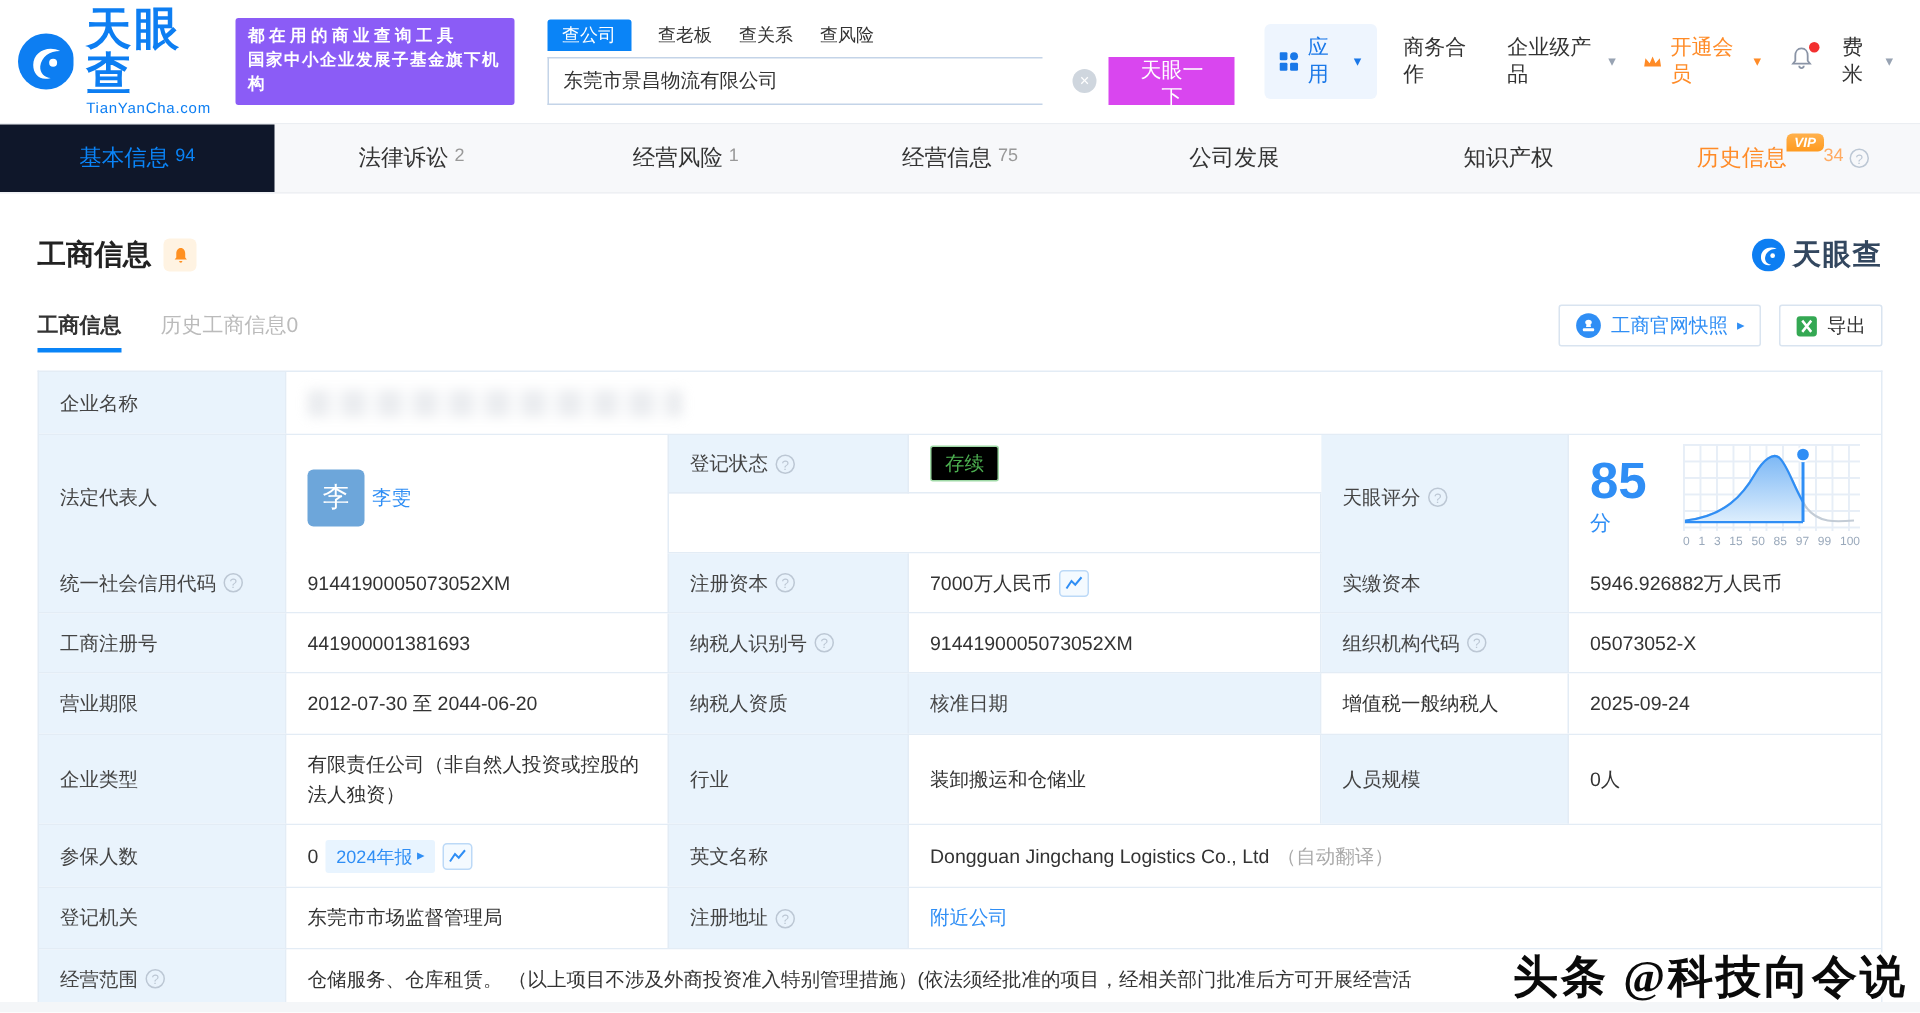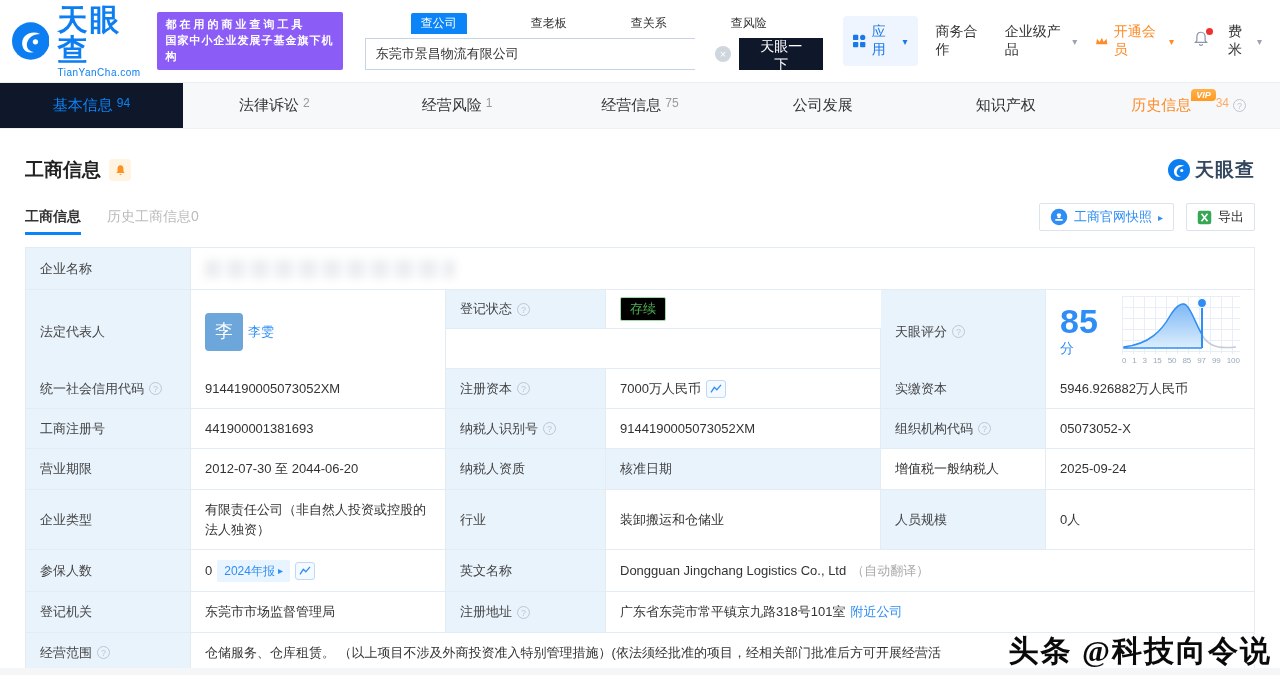--- a/index.html
+++ b/index.html
@@ -11,29 +11,29 @@
   .logo-wrap { display:flex; align-items:center; gap:8px; cursor:pointer; }
   .logo-circle { width:40px; height:40px; }
   .logo-txt { display:flex; flex-direction:column; line-height:1; }
   .logo-title { font-size:30px; font-weight:700; color:#0d7ef2; letter-spacing:2px; }
   .logo-domain { font-size:10px; color:#0d7ef2; margin-top:3px; letter-spacing:.5px; }
   .slogan { background:#8b5cf6; color:#fff; padding:5px 8px; border-radius:2px; line-height:1.45; }
   .slogan .l1 { font-size:11px; letter-spacing:3px; font-weight:700; }
   .slogan .l2 { font-size:11px; letter-spacing:1px; font-weight:700; }
   .search-area { margin-left:12px; display:flex; flex-direction:column; }
   .search-tabs { display:flex; align-items:center; gap:18px; margin-bottom:4px; }
-  .search-tab { font-size:12px; color:#333; cursor:pointer;margin-left:46px; }
+  .search-tab { font-size:12px; color:#333; cursor:pointer; }
   .search-tab.active { background:#0a84f7; color:#fff; padding:2px 10px; border-radius:2px 2px 0 0; }
   .search-row { display:flex; }
   .search-box { position:relative; width:400px;border-radius:12px; }
   .search-input { width:330px; height:32px; border:1px solid #c4d4e8; border-right:none; padding:0 28px 0 10px;
     font-size:13px; color:#333; outline:none; }
   .clear-icon { position:absolute; right:8px; top:8px; width:16px; height:16px; border-radius:50%;
     background:#cfd6de; color:#fff; font-size:11px; line-height:16px; text-align:center; cursor:pointer; }
-  .search-btn { height:32px; padding:0 16px; background:#0f172a; color:#fff; font-size:14px; border:none; cursor:pointer; }
+  .search-btn { height:32px; padding:0 16px; background:#d946ef; color:#fff; font-size:14px; border:none; cursor:pointer; }
   .hd-spacer { flex:1; }
   .hd-right { display:flex; align-items:center; gap:18px; padding-right:6px; }
   .apps-chip { display:flex; align-items:center; gap:6px; background:#eef5fe; border-radius:4px; padding:7px 10px;
     color:#1a78e8; font-size:14px; cursor:pointer; }
   .hd-item { font-size:14px; color:#333; cursor:pointer; display:flex; align-items:center; gap:4px; }
   .caret { font-size:10px; color:#98a3b3; }
   .vip-entry { color:#ff8b27; font-size:14px; display:flex; align-items:center; gap:5px; cursor:pointer; }
   .vip-entry .caret { color:#ff8b27; }
   .bell-wrap { position:relative; cursor:pointer; }
   .bell-dot { position:absolute; top:-2px; right:-3px; width:7px; height:7px; border-radius:50%; background:#f23030; }
@@ -406,21 +406,20 @@
     </div>
 
     <div class="row r8">
       <div class="cell lab">登记机关</div>
       <div class="cell">东莞市市场监督管理局</div>
       <div class="cell lab">
         <span>注册地址</span>
         <span class="help">?</span>
       </div>
       <div class="cell last span3v">
-        <span>广东省东莞市常平镇京九路318号101室</span>
         <a class="link">附近公司</a>
       </div>
     </div>
 
     <div class="row r9">
       <div class="cell lab">
         <span>经营范围</span>
         <span class="help">?</span>
       </div>
       <div class="cell last span5">仓储服务、仓库租赁。 （以上项目不涉及外商投资准入特别管理措施）(依法须经批准的项目，经相关部门批准后方可开展经营活</div>

